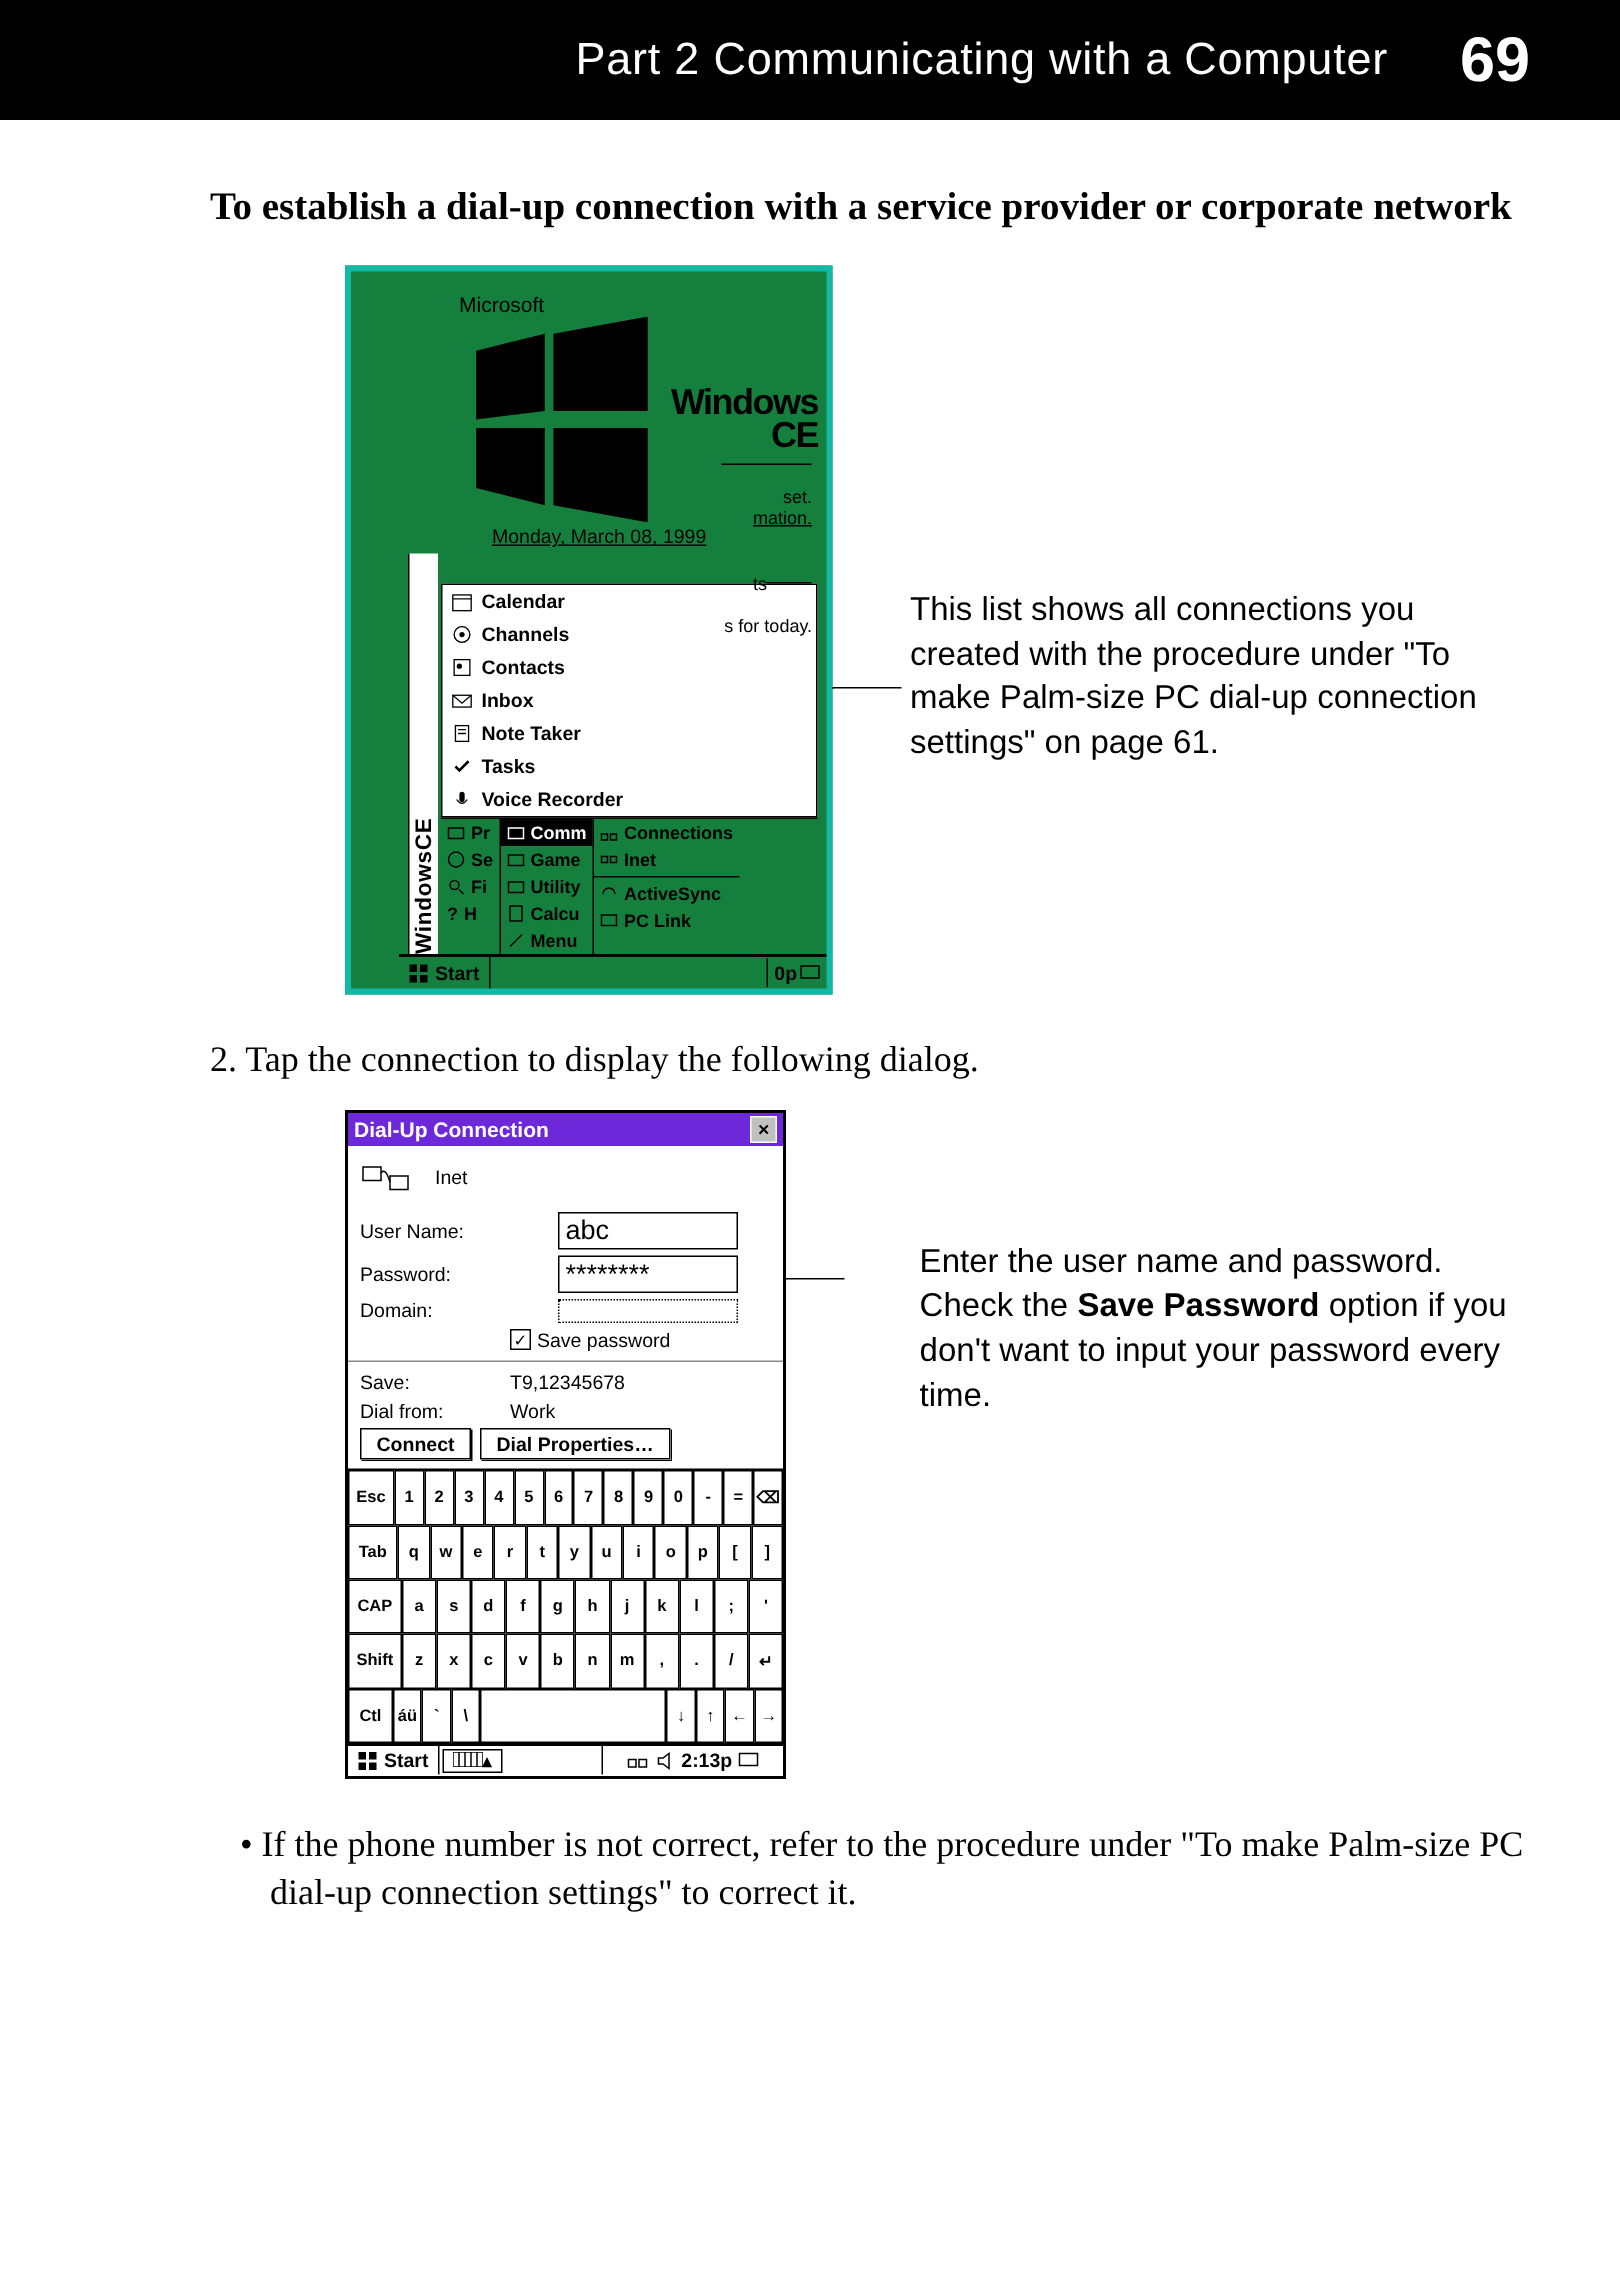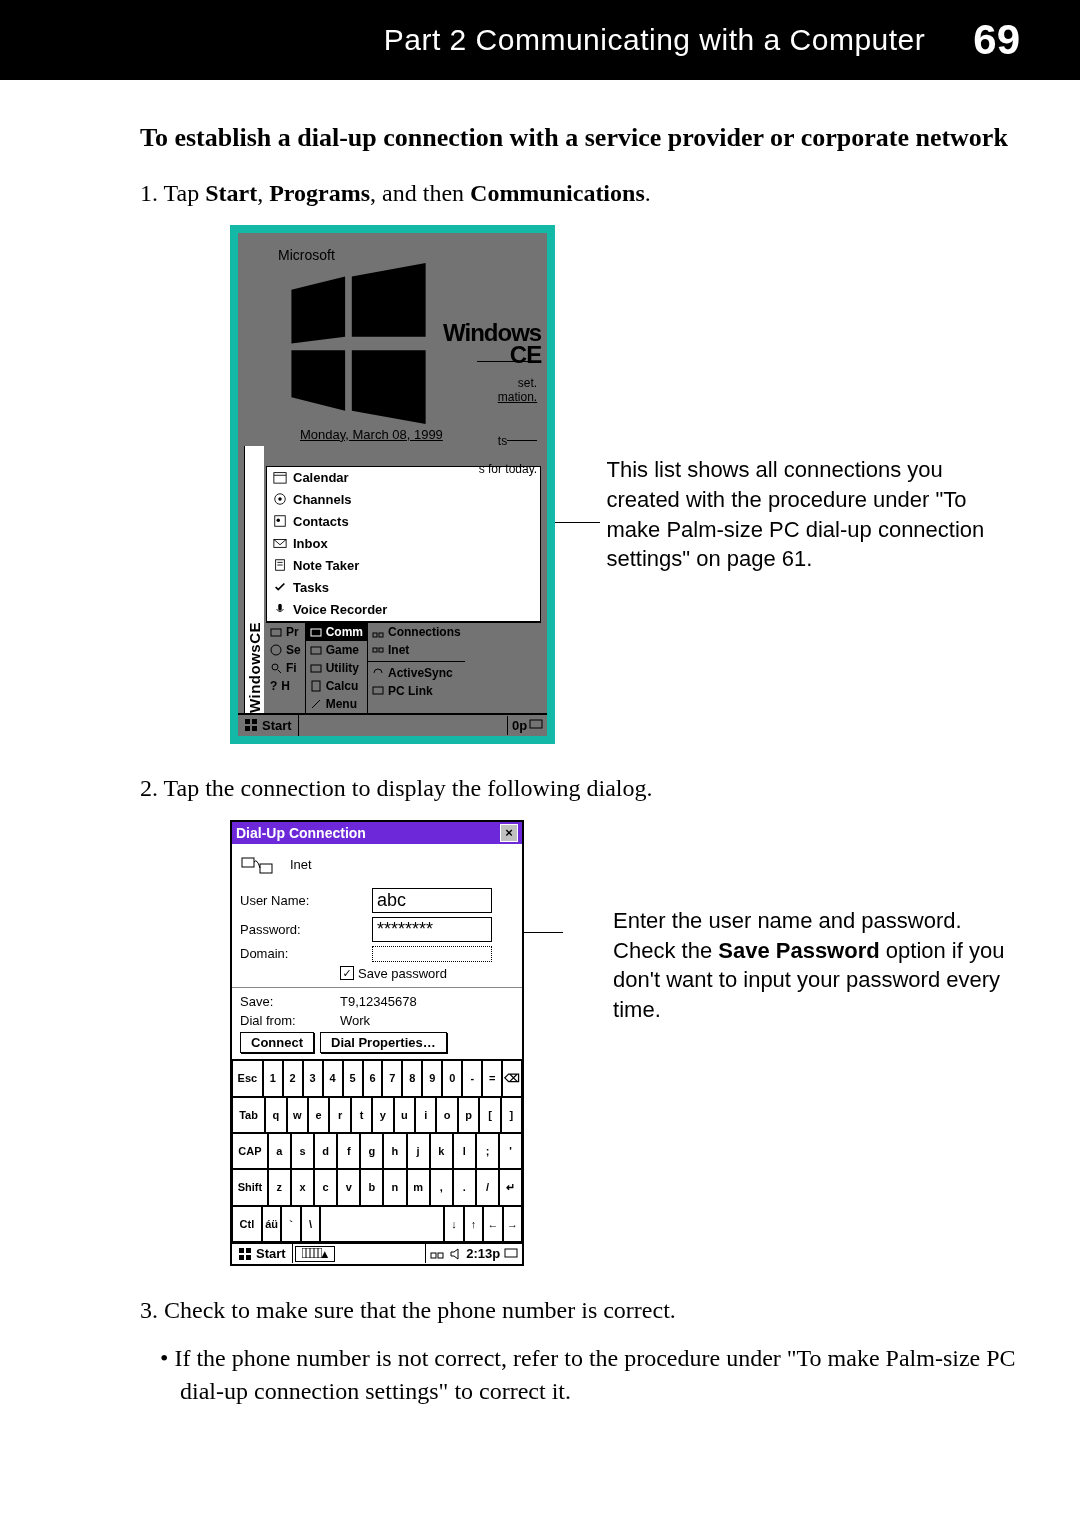--- a/index.html
+++ b/index.html
@@ -38,26 +38,27 @@
       margin-bottom: 16px;
     }
     .step .b { font-weight: bold; }
     .figure-block {
       display: flex;
       margin: 10px 0 28px 90px;
       align-items: stretch;
       gap: 0;
     }
     .screenshot {
-      background: #737373;
-      border: 8px solid #14b8a6;
+      background: #15803d;
+      border: 4px solid #14b8a6;
       width: 330px;
       position: relative;
       font-family: Tahoma, Arial, sans-serif;
       font-size: 12px;
+      padding-left: 32px;
     }
     .ce-desktop { padding: 6px 6px 0 6px; }
     .wince-logo { font-family: Arial; margin: 8px 0 0 34px; }
     .wince-microsoft { font-size: 14px; }
     .wince-ce { font-weight: 700; font-size: 24px; letter-spacing: -1px; line-height: 0.9; display: flex; align-items: center; gap: 4px; text-align: right;}
     .wince-date { text-decoration: underline; font-size: 13px; margin: 2px 0 4px 22px; }
     .ce-main { display: flex; gap: 2px; margin-top: 2px; }
     .ce-sidebar {
       writing-mode: vertical-rl; transform: rotate(180deg);
       font-weight: 900; font-size: 15px; letter-spacing: 0.5px;
@@ -129,21 +130,21 @@
     .dlg-btn { border:1px solid #000; padding:2px 10px; font-weight:bold; font-size:13px; box-shadow: 1px 1px 0 #000;}
     .osk { border-top:1px solid #000; }
     .osk-row { display:flex; }
     .osk-key { border:1px solid #000; flex:1; text-align:center; font-size:11px; font-weight:bold; padding:11px 0; min-width:14px;}
     .osk-key.wide { flex: 2.4; }
     .osk-key.wider { flex: 1.6; }
     .osk-key.space { flex: 7; }
     .dlg-taskbar { display:flex; align-items:center; border-top:2px solid #000; font-weight:bold; font-size:13px;}
     .dlg-taskbar .start-btn { border-right:1px solid #000; padding:2px 6px; display:flex; align-items:center; gap:4px;}
     .dlg-taskbar .tb-mid { border:1px solid #000; margin:2px; padding:0 6px; font-size:12px;}
-    .dlg-taskbar .tray { margin-left:auto; display:flex; align-items:center; gap:4px; padding:2px 4px; border-left:1px solid #000;}
+    .dlg-taskbar .tray { margin-left:auto; display:flex; align-items:center; gap:4px; padding:2px 16px; border-left:1px solid #000;}
     .annotation2 {
       font-family: Arial, Helvetica, sans-serif;
       font-size: 22px;
       line-height: 1.35;
       margin-left: 50px;
       width: 460px;
     }
     .annotation2 .b { font-weight: bold; }
     .fig2-wrap { display:flex; margin: 10px 0 28px 90px; align-items:flex-start;}
     .step-list { margin-top: 12px; }
@@ -154,23 +155,20 @@
 <body>
 
 <div class="header-bar">
   <span class="part-text">Part 2  Communicating with a Computer</span>
   <span class="page-num">69</span>
 </div>
 
 <div class="content">
   <div class="section-heading">To establish a dial-up connection with a service provider or corporate network</div>
 
-  <div class="step">
-    <span>1. Tap </span><span class="b">Start</span><span>, </span><span class="b">Programs</span><span>, and then </span><span class="b">Communications</span><span>.</span>
-  </div>
 
   <div class="figure-block">
     <div class="screenshot">
       <div class="ce-desktop">
         <div class="wince-logo">
           <div class="wince-microsoft">Microsoft</div>
           <div class="wince-ce">
             <svg viewBox="0 0 24 24">
                 <path d="M2 4 L10 2 L10 11 L2 12 Z M11 2 L22 0 L22 11 L11 11 Z M2 13 L10 13 L10 22 L2 20 Z M11 13 L22 13 L22 24 L11 22 Z" fill="#000"></path>
               </svg>
@@ -505,16 +503,15 @@
         </div>
       </div>
     </div>
     <div class="conn-line2"></div>
     <div class="annotation2" style="margin-top:86px;">
       <span>Enter the user name and password. Check the </span><span class="b">Save Password</span><span> option if you don't want to input your password every time.</span>
     </div>
   </div>
 
   <div class="step-list">
-    <div class="step">3. Check to make sure that the phone number is correct.</div>
     <div class="bullet-line">•  If the phone number is not correct, refer to the procedure under "To make Palm-size PC dial-up connection settings" to correct it.</div>
   </div>
 </div>
 
 </body></html>

